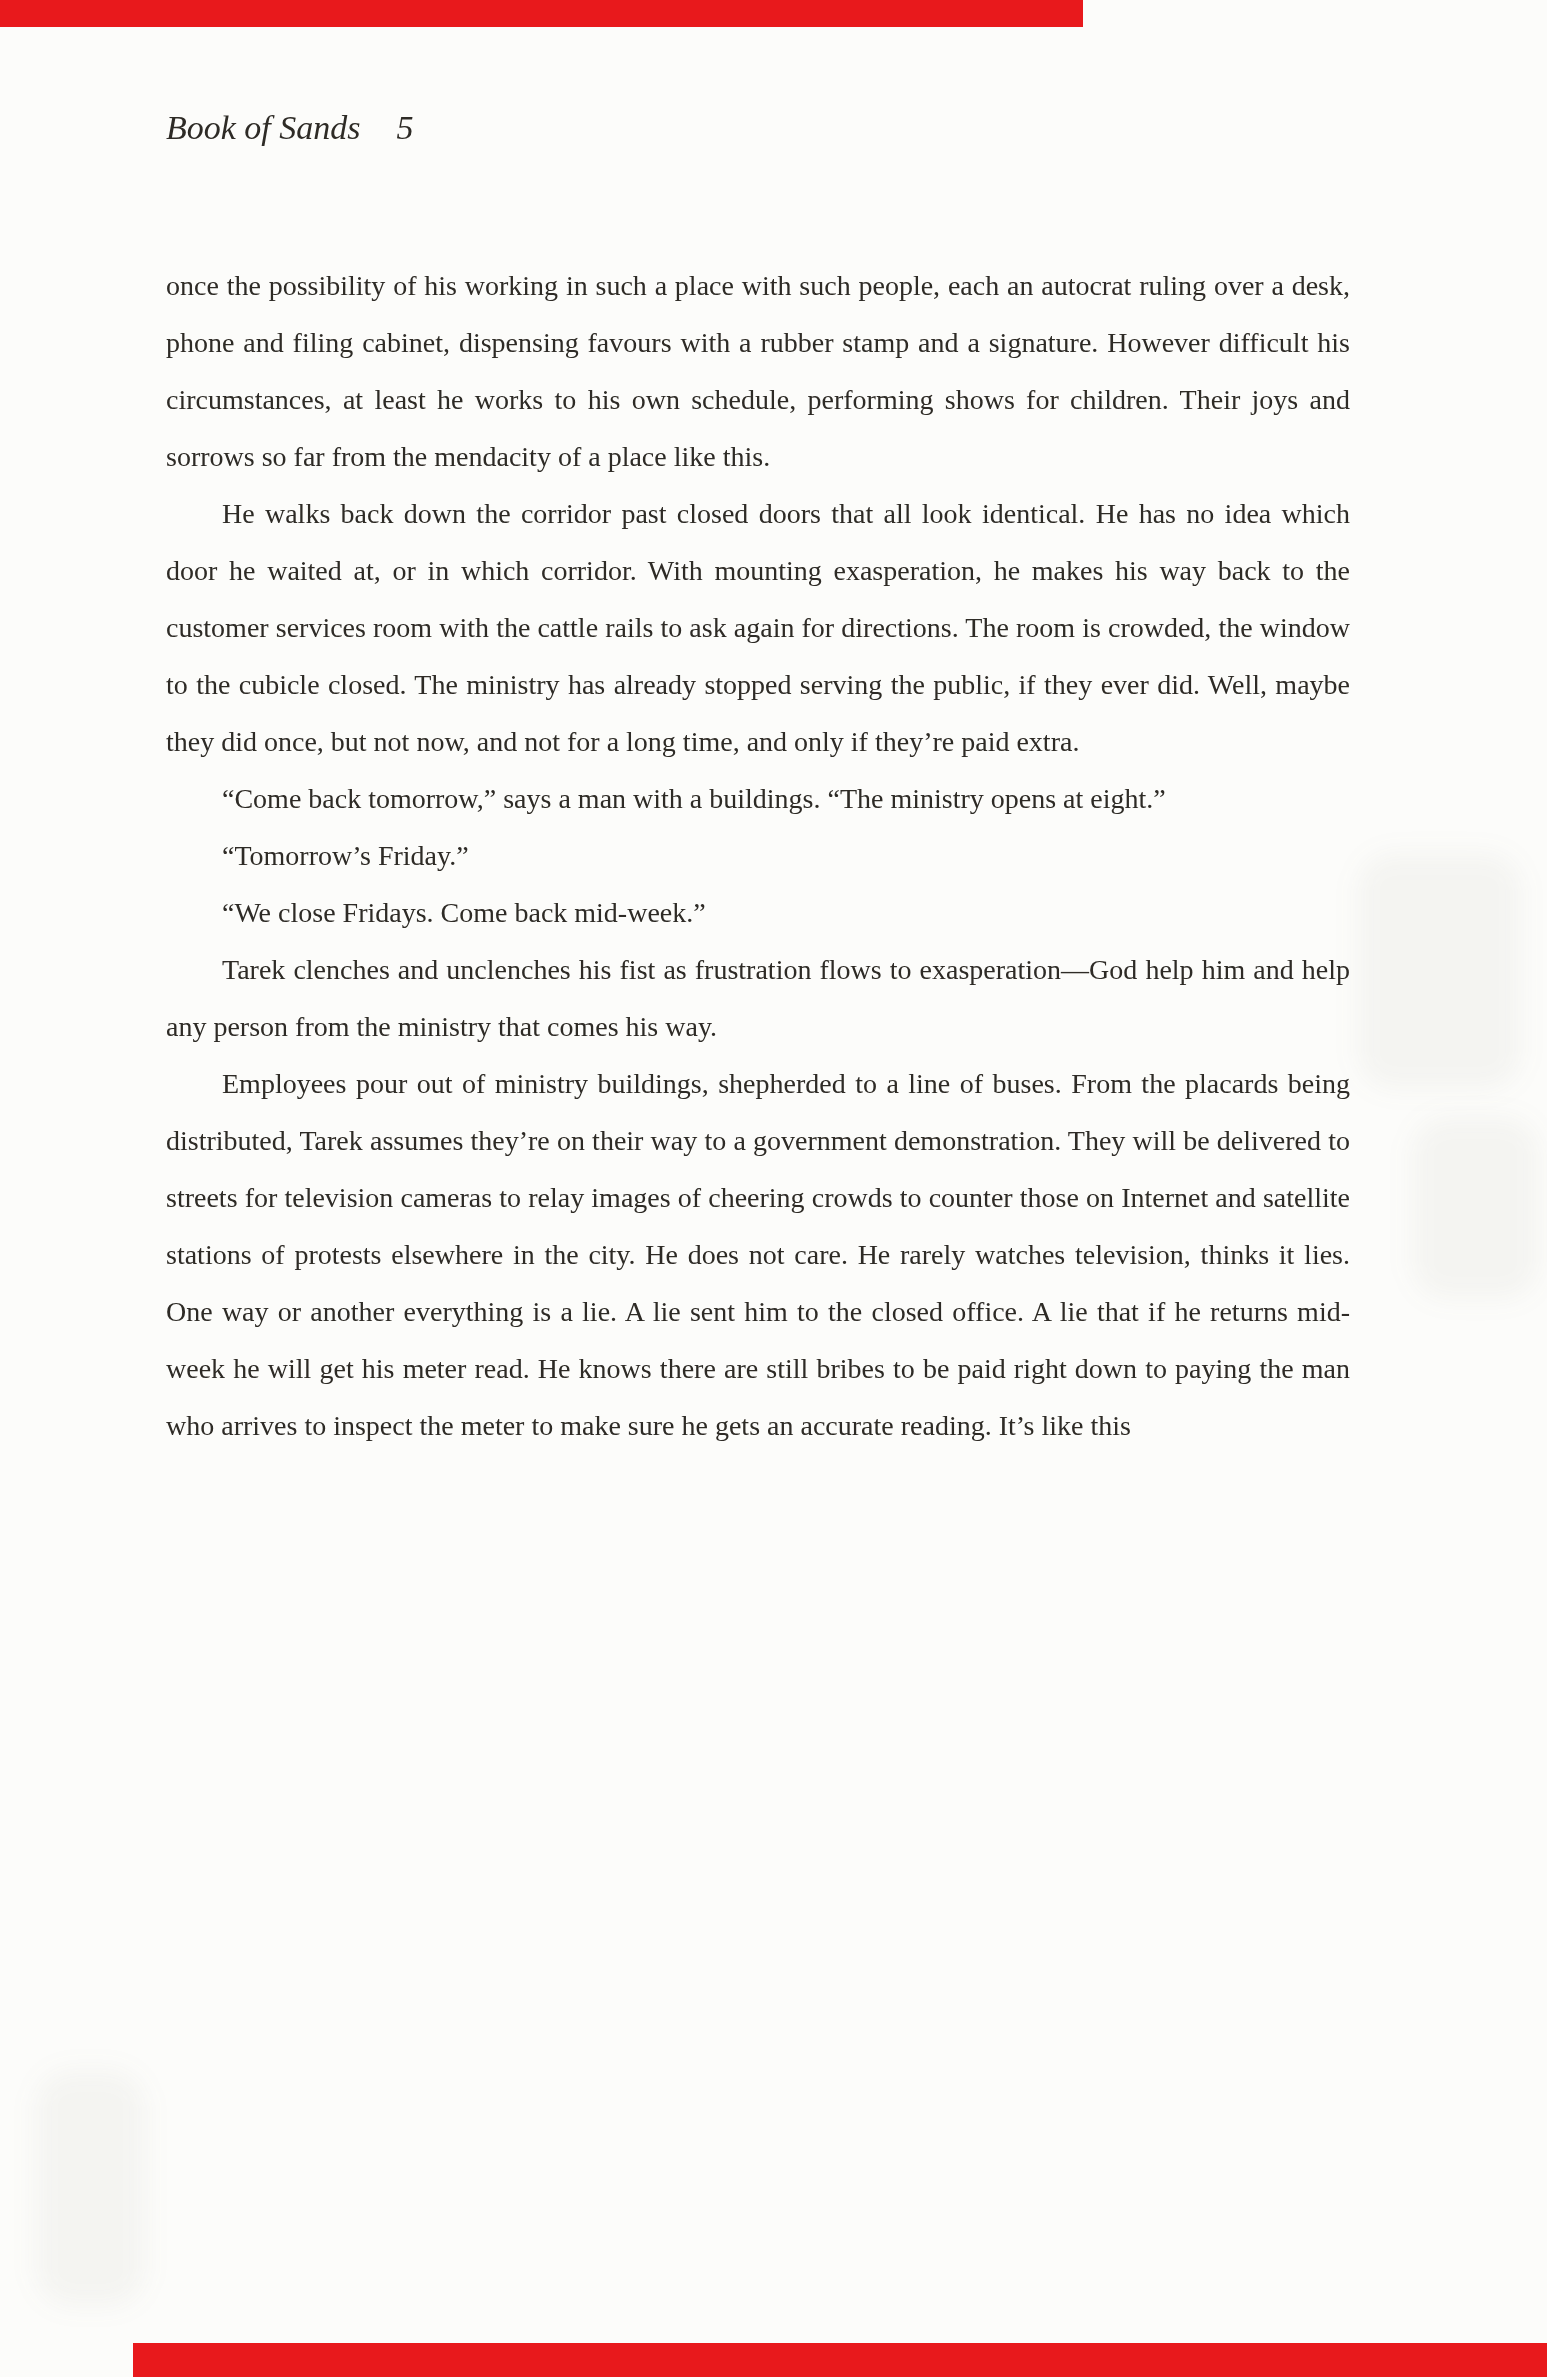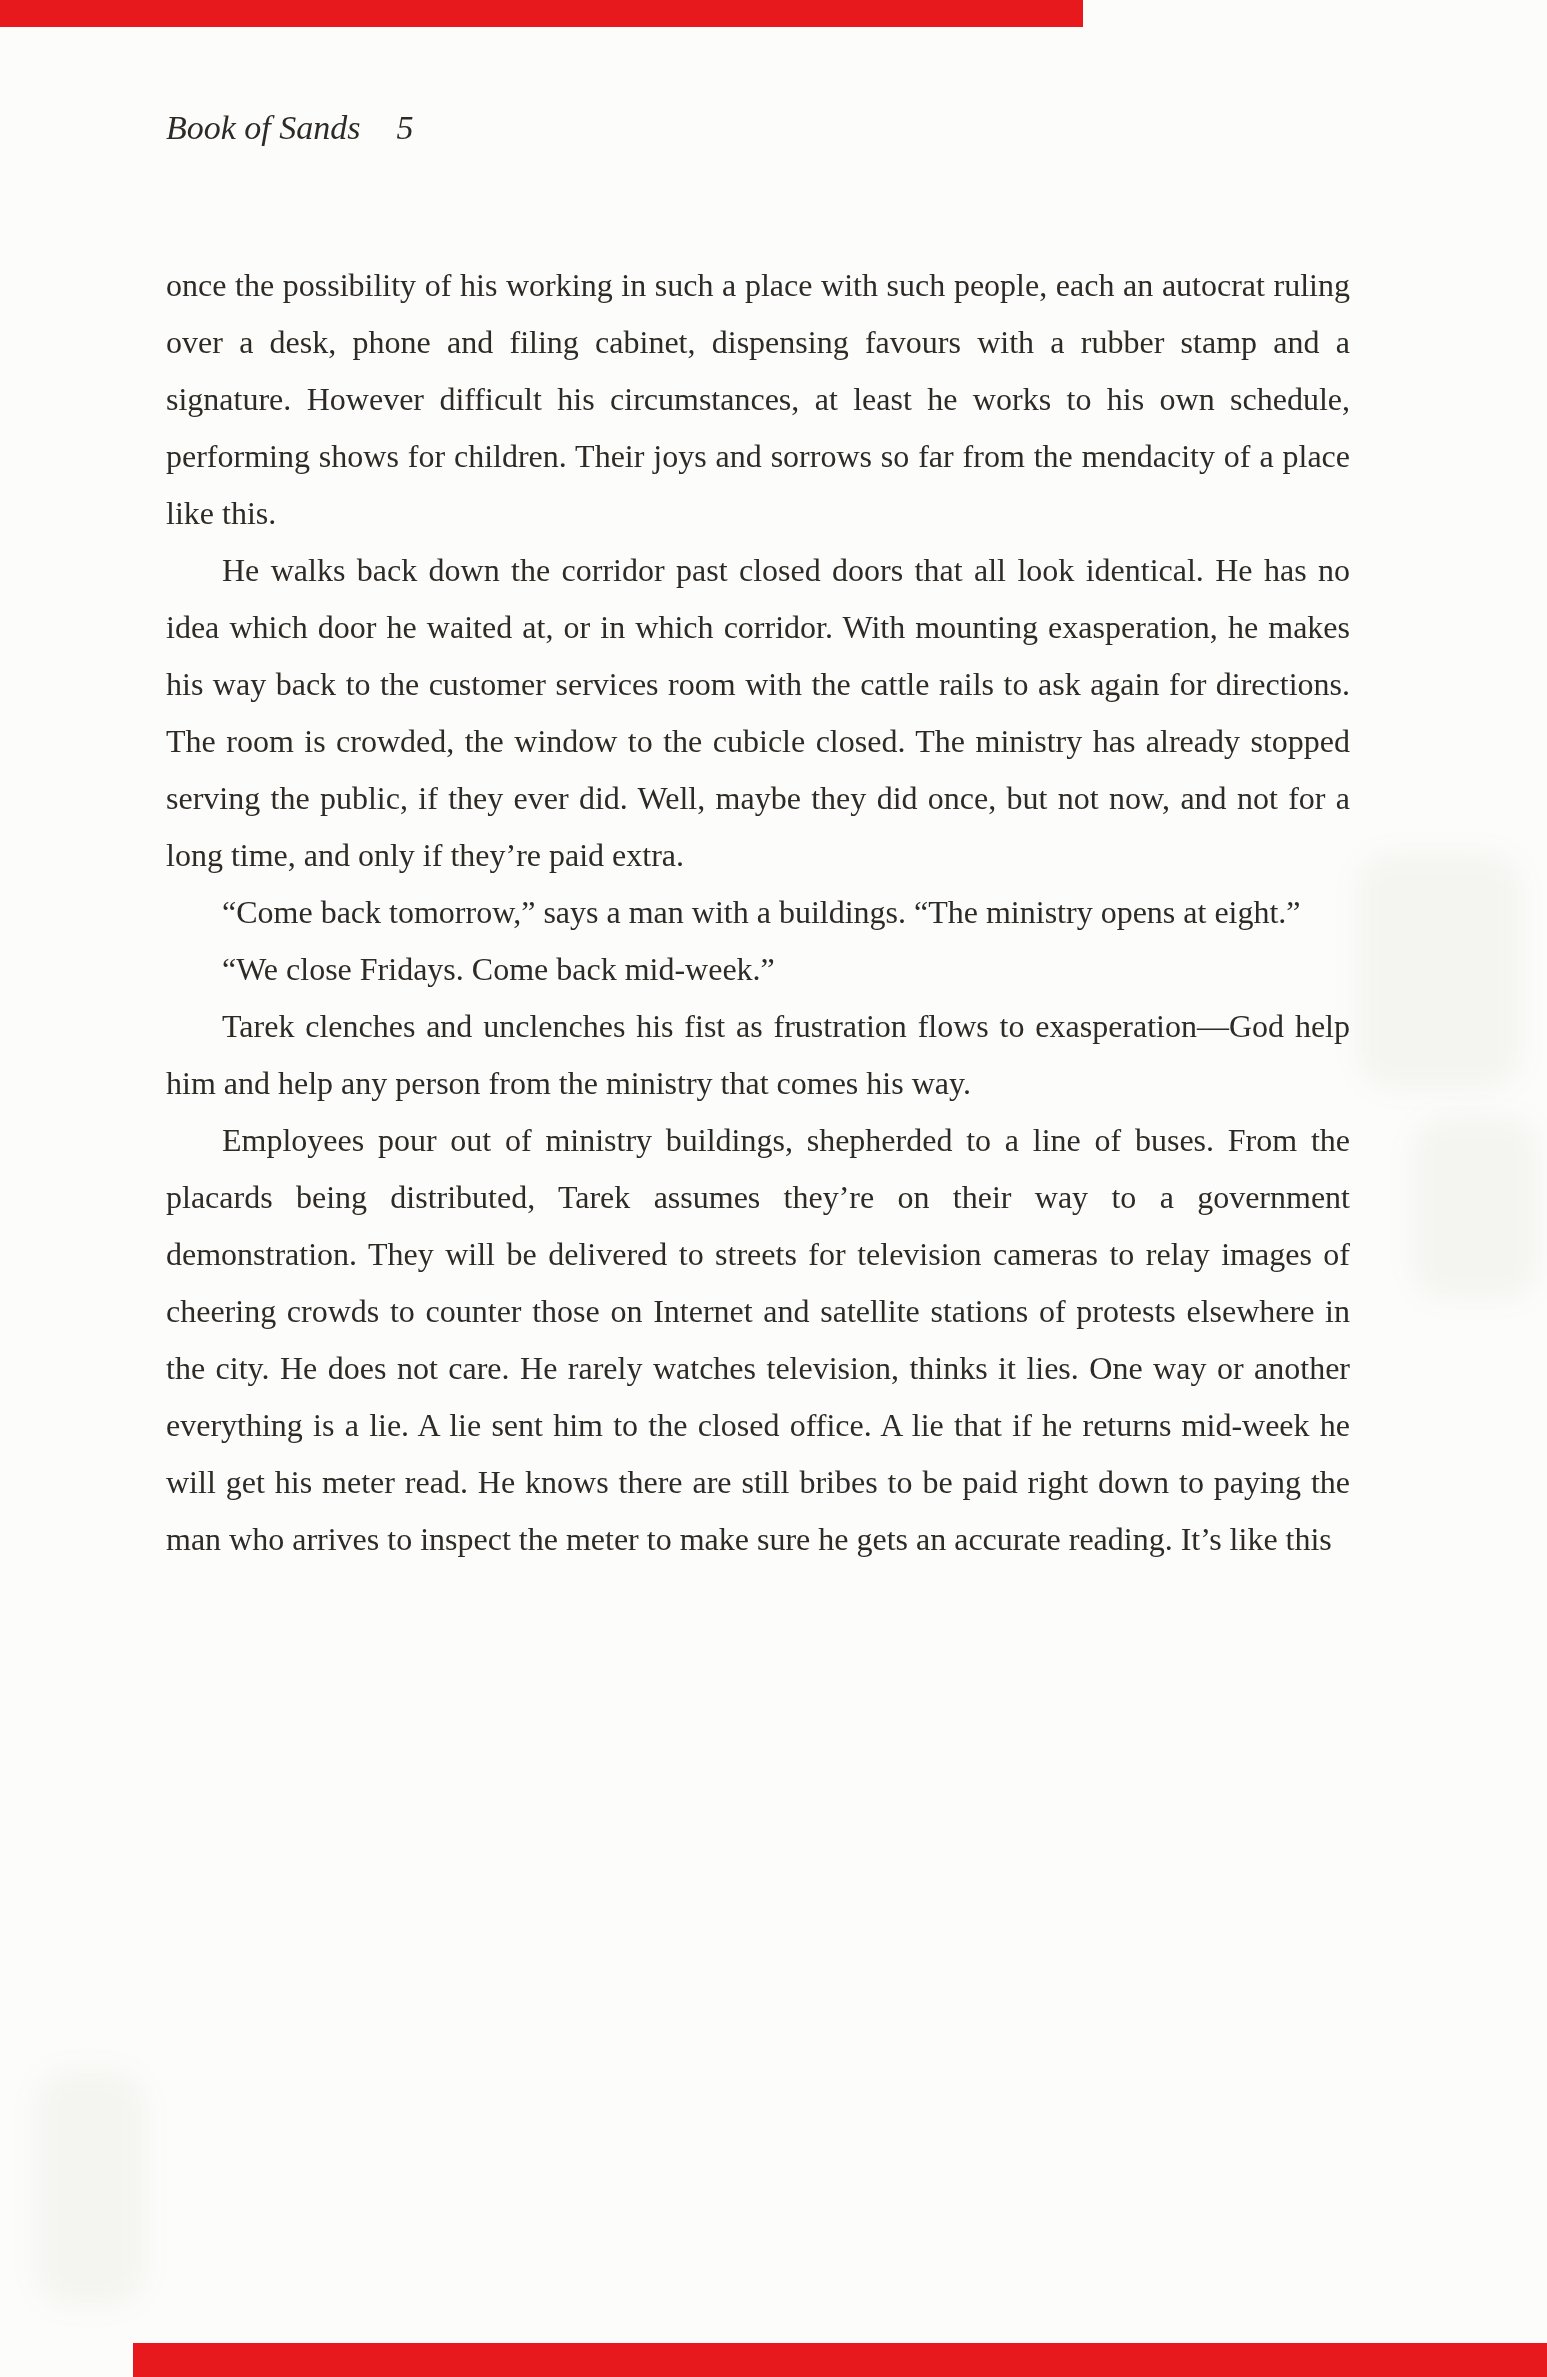--- a/index.html
+++ b/index.html
@@ -44,21 +44,21 @@
     white-space: nowrap;
   }
   .running-head .head-page {
     margin-left: 36px;
   }
   .body-text {
     position: absolute;
     top: 257px;
     left: 166px;
     width: 1184px;
-    font-size: 32px;
+    font-size: 28px;
     line-height: 57px;
     text-align: justify;
   }
   .body-text p {
     margin: 0;
     padding: 0;
     text-indent: 56px;
   }
   .body-text p.no-indent {
     text-indent: 0;
@@ -86,20 +86,21 @@
   <div class="scan-artifact a3"></div>
 
   <div class="running-head">
     <span class="head-title">Book of Sands</span><span class="head-page">5</span>
   </div>
 
   <div class="body-text">
     <p class="no-indent">once the possibility of his working in such a place with such people, each an autocrat ruling over a desk, phone and filing cabinet, dispensing favours with a rubber stamp and a signature. However difficult his circumstances, at least he works to his own schedule, performing shows for children. Their joys and sorrows so far from the mendacity of a place like this.</p>
     <p>He walks back down the corridor past closed doors that all look identical. He has no idea which door he waited at, or in which corridor. With mounting exasperation, he makes his way back to the customer services room with the cattle rails to ask again for directions. The room is crowded, the window to the cubicle closed. The ministry has already stopped serving the public, if they ever did. Well, maybe they did once, but not now, and not for a long time, and only if they’re paid extra.</p>
     <p>“Come back tomorrow,” says a man with a buildings. “The ministry opens at eight.”</p>
+    <p>“Tomorrow’s Friday.”</p>
     <p>“We close Fridays. Come back mid-week.”</p>
     <p>Tarek clenches and unclenches his fist as frustration flows to exasperation—God help him and help any person from the ministry that comes his way.</p>
     <p>Employees pour out of ministry buildings, shepherded to a line of buses. From the placards being distributed, Tarek assumes they’re on their way to a government demonstration. They will be delivered to streets for television cameras to relay images of cheering crowds to counter those on Internet and satellite stations of protests elsewhere in the city. He does not care. He rarely watches television, thinks it lies. One way or another everything is a lie. A lie sent him to the closed office. A lie that if he returns mid-week he will get his meter read. He knows there are still bribes to be paid right down to paying the man who arrives to inspect the meter to make sure he gets an accurate reading. It’s like this</p>
   </div>
 
   <div class="bar bottom"></div>
 
 </div>
 
 

